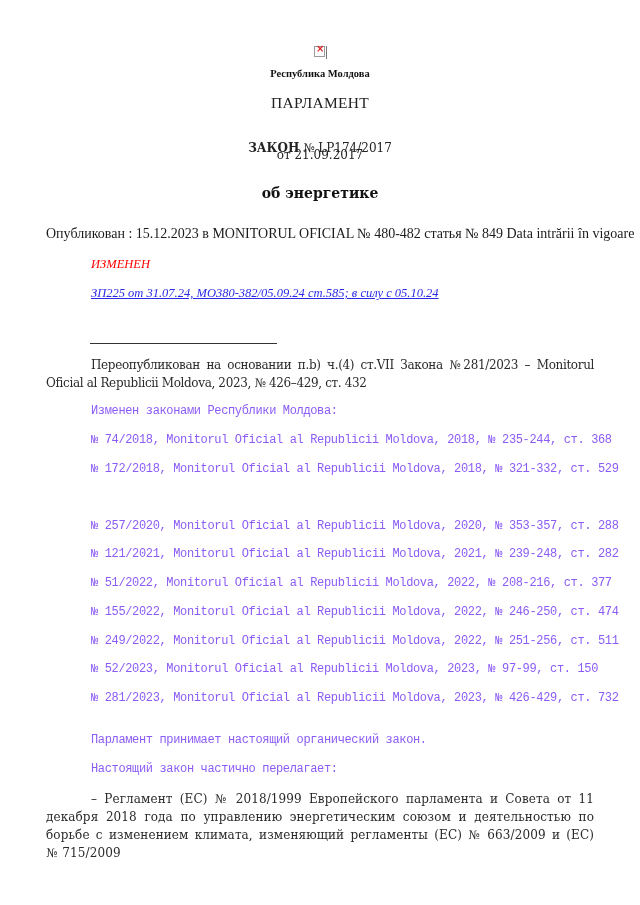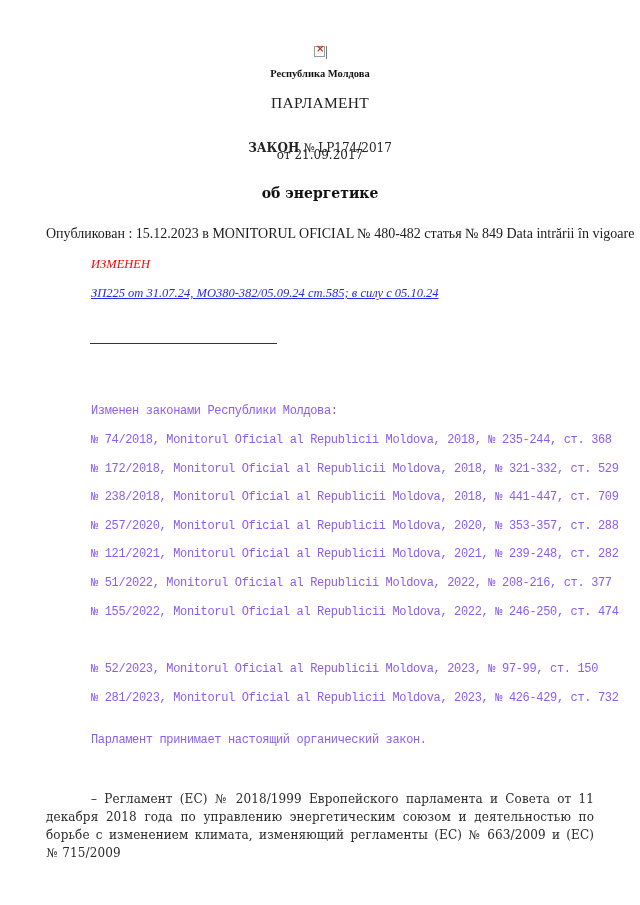--- a/index.html
+++ b/index.html
@@ -167,30 +167,32 @@
   <div class="center date-line">от 21.09.2017</div>
   <div class="center title">об энергетике</div>
 
   <div class="published">Опубликован : 15.12.2023 в MONITORUL OFICIAL № 480-482 статья № 849 Data intrării în vigoare</div>
 
   <div class="amended-label">ИЗМЕНЕН</div>
   <a class="amend-link">ЗП225 от 31.07.24, MO380-382/05.09.24 ст.585; в силу с 05.10.24</a>
 
   <div class="separator"></div>
 
+  <div class="para" style="top:356px;">Переопубликован на основании п.b) ч.(4) ст.VII Закона №281/2023 – Monitorul Oficial al Republicii Moldova, 2023, № 426–429, ст. 432</div>
 
   <div class="line" style="top:404px;">Изменен законами Республики Молдова:</div>
 
   <div class="line" style="top:433px;">№ 74/2018, Monitorul Oficial al Republicii Moldova, 2018, № 235-244, ст. 368</div>
   <div class="line" style="top:462px;">№ 172/2018, Monitorul Oficial al Republicii Moldova, 2018, № 321-332, ст. 529</div>
-  <div class="line" style="top:490px;">№ 238/2018, Monitorul Oficial al Republicii Moldova, 2018, № 441-447, ст. 709</div>
   <div class="line" style="top:519px;">№ 257/2020, Monitorul Oficial al Republicii Moldova, 2020, № 353-357, ст. 288</div>
   <div class="line" style="top:547px;">№ 121/2021, Monitorul Oficial al Republicii Moldova, 2021, № 239-248, ст. 282</div>
   <div class="line" style="top:576px;">№ 51/2022, Monitorul Oficial al Republicii Moldova, 2022, № 208-216, ст. 377</div>
   <div class="line" style="top:605px;">№ 155/2022, Monitorul Oficial al Republicii Moldova, 2022, № 246-250, ст. 474</div>
+  <div class="line" style="top:634px;">№ 249/2022, Monitorul Oficial al Republicii Moldova, 2022, № 251-256, ст. 511</div>
   <div class="line" style="top:662px;">№ 52/2023, Monitorul Oficial al Republicii Moldova, 2023, № 97-99, ст. 150</div>
   <div class="line" style="top:691px;">№ 281/2023, Monitorul Oficial al Republicii Moldova, 2023, № 426-429, ст. 732</div>
 
   <div class="line" style="top:733px;">Парламент принимает настоящий органический закон.</div>
+  <div class="line" style="top:762px;">Настоящий закон частично перелагает:</div>
 
   <div class="para regulation" style="top:790px;">– Регламент (ЕС) № 2018/1999 Европейского парламента и Совета от 11 декабря 2018 года по управлению энергетическим союзом и деятельностью по борьбе с изменением климата, изменяющий регламенты (ЕС) № 663/2009 и (ЕС) № 715/2009</div>
 
 </div>
 
 </body></html>

